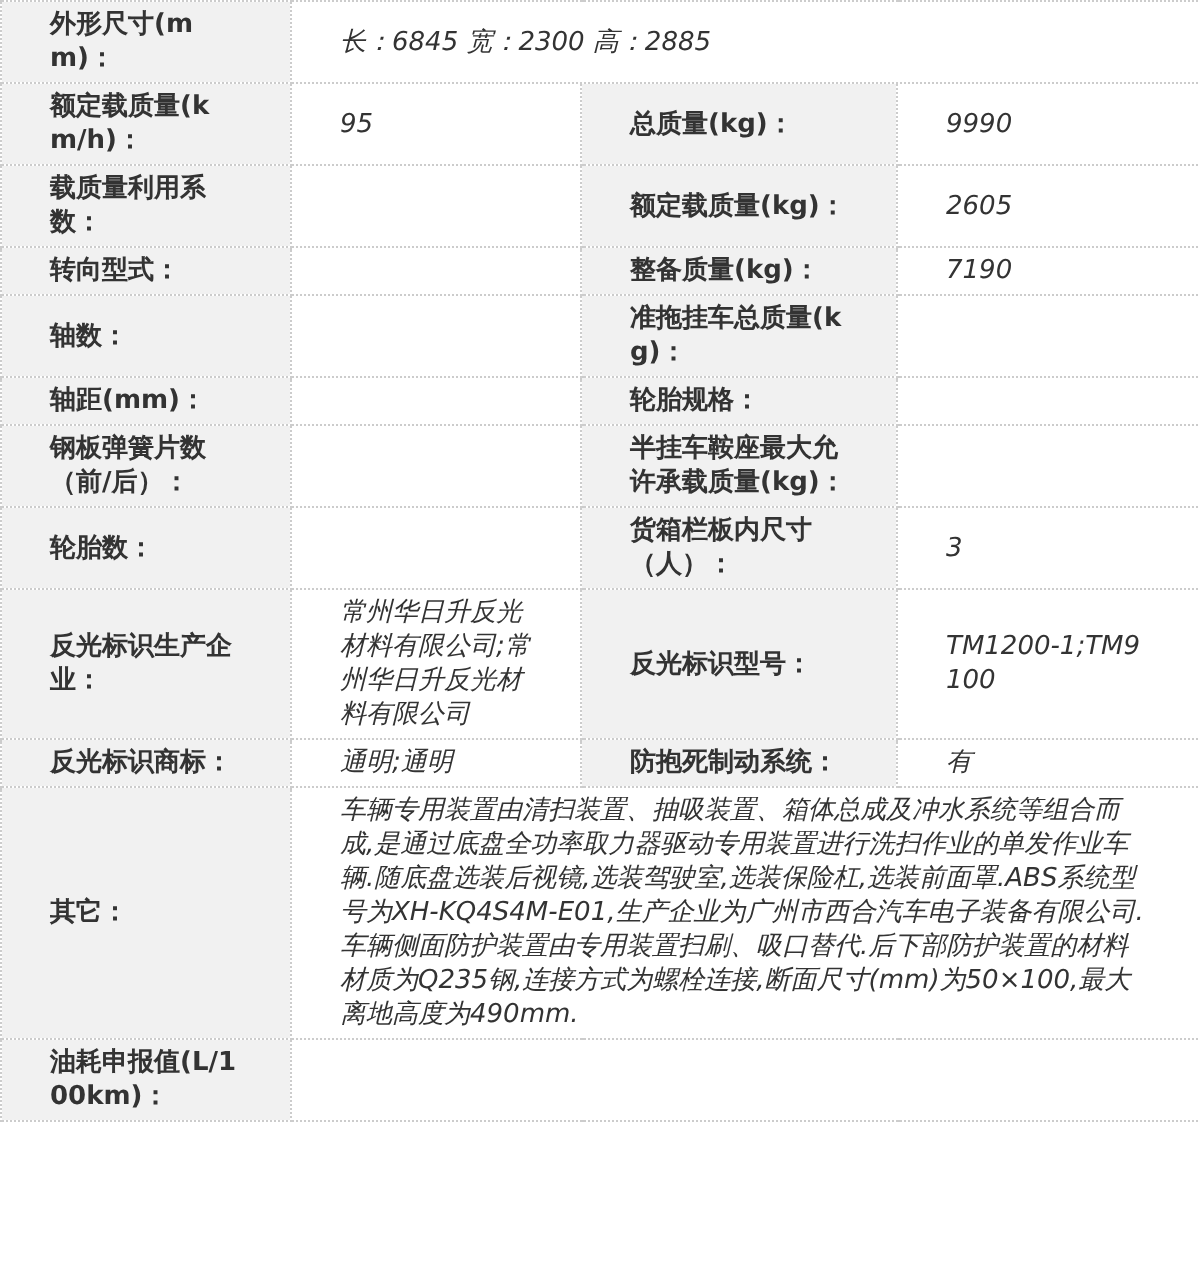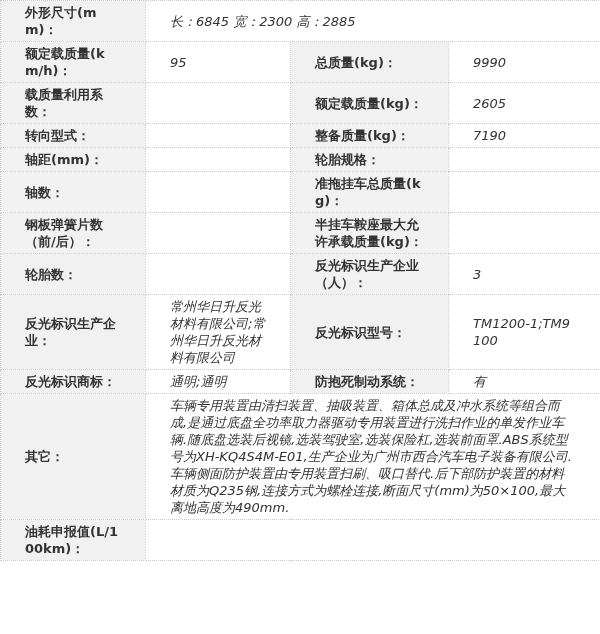--- a/index.html
+++ b/index.html
@@ -67,41 +67,41 @@
       <td class="lbl">额定载质量(kg)：</td>
       <td class="val">2605</td>
     </tr>
     <tr>
       <td class="lbl">转向型式：</td>
       <td class="val"></td>
       <td class="lbl">整备质量(kg)：</td>
       <td class="val">7190</td>
     </tr>
     <tr>
+      <td class="lbl">轴数：</td>
+      <td class="val"></td>
+      <td class="lbl">准拖挂车总质量(kg)：</td>
+      <td class="val"></td>
+    </tr>
+    <tr>
       <td class="lbl">轴距(mm)：</td>
       <td class="val"></td>
       <td class="lbl">轮胎规格：</td>
-      <td class="val"></td>
-    </tr>
-    <tr>
-      <td class="lbl">轴数：</td>
-      <td class="val"></td>
-      <td class="lbl">准拖挂车总质量(kg)：</td>
       <td class="val"></td>
     </tr>
     <tr>
       <td class="lbl">钢板弹簧片数（前/后）：</td>
       <td class="val"></td>
       <td class="lbl">半挂车鞍座最大允许承载质量(kg)：</td>
       <td class="val"></td>
     </tr>
     <tr>
       <td class="lbl">轮胎数：</td>
       <td class="val"></td>
-      <td class="lbl">反光标识生产企业（人）：</td>
+      <td class="lbl">货箱栏板内尺寸（人）：</td>
       <td class="val">3</td>
     </tr>
     <tr>
       <td class="lbl">反光标识生产企业：</td>
       <td class="val">常州华日升反光材料有限公司;常州华日升反光材料有限公司</td>
       <td class="lbl">反光标识型号：</td>
       <td class="val">TM1200-1;TM9100</td>
     </tr>
     <tr>
       <td class="lbl">反光标识商标：</td>

